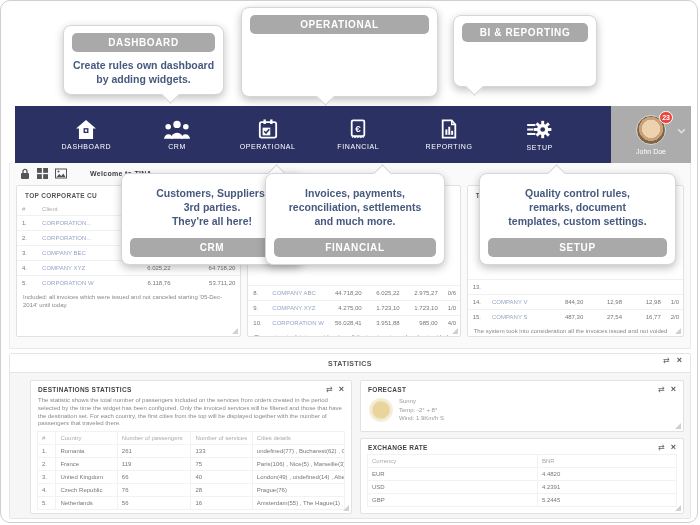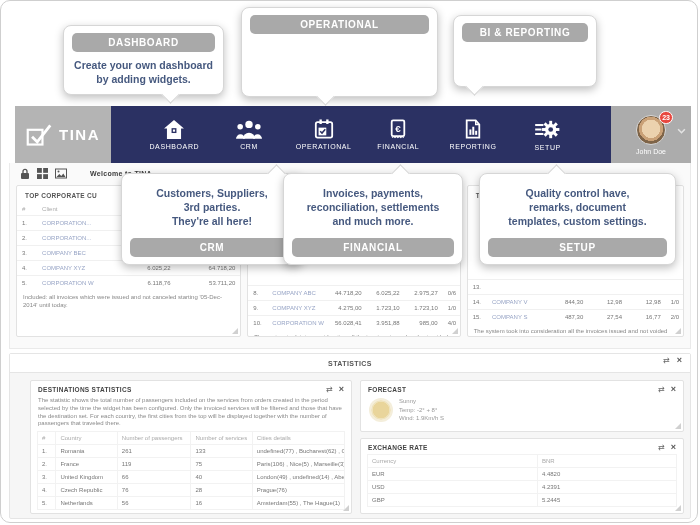--- a/index.html
+++ b/index.html
@@ -76,36 +76,29 @@
     box-shadow:0 3px 9px rgba(0,0,0,0.25); z-index:20; padding:7px 8px; display:flex; flex-direction:column; gap:5px; }
   .co-pill { background:#a9a9a9; border-radius:5px; color:#fff; font-weight:bold; font-size:10px; text-align:center; padding:4px 0; letter-spacing:0.6px; }
   .co-body { color:#46597f; font-weight:bold; font-size:10.5px; text-align:center; line-height:1.35; white-space:pre-line; flex:1; display:flex; align-items:center; justify-content:center; }
   .arr { position:absolute; width:13px; height:13px; background:#fff; transform:rotate(45deg); }
   .arr.down { bottom:-7px; border-right:1px solid #d6d6d6; border-bottom:1px solid #d6d6d6; }
   .arr.up { top:-7px; border-left:1px solid #d6d6d6; border-top:1px solid #d6d6d6; }
   #co-dashboard { left:62px; top:24px; width:161px; min-height:70px; }
   #co-operational { left:240px; top:6px; width:197px; min-height:90px; }
   #co-bi { left:452px; top:14px; width:144px; min-height:72px; }
   #co-crm { left:88px; top:172px; width:182px; min-height:92px;margin-left:32px; }
-  #co-financial { left:282px; top:172px; width:180px; min-height:92px; }
+  #co-financial { left:264px; top:172px; width:180px; min-height:92px; }
   #co-setup { left:478px; top:172px; width:197px; min-height:92px; }
 </style>
 </head>
 <body>
 
 <div class="stage">
 
   <div class="navbar">
-    <div class="brand">
-      <svg width="26" height="24" viewBox="0 0 30 26">
-        <rect x="2" y="7" width="17" height="17" fill="none" stroke="#fff" stroke-width="2.5"></rect>
-        <path d="M7 15 l6 6 L28 2" fill="none" stroke="#fff" stroke-width="3.2"></path>
-      </svg>
-      <span class="brand-text">TINA</span>
-    </div>
 
     <div class="nav-items">
       <div class="nav-item">
         <svg width="22" height="19" viewBox="0 0 24 21">
           <path d="M12 0 L1 9.5 h3.2 V21 h15.6 V9.5 H23 Z" fill="#fff"></path>
           <rect x="9.3" y="9" width="5.4" height="5.4" fill="#2b3163"></rect>
           <rect x="10.8" y="10.5" width="2.4" height="2.4" fill="#fff"></rect>
         </svg>
         <span class="nav-label">DASHBOARD</span>
       </div>
@@ -482,21 +475,21 @@
             <td>5.2445</td>
           </tr>
         </tbody>
       </table>
       <div class="rz"></div>
     </div>
   </div>
 
   <div class="callout" id="co-dashboard">
     <div class="co-pill">DASHBOARD</div>
-    <div class="co-body">Create your own dashboard
+    <div class="co-body">Create rules own dashboard
 by adding widgets.</div>
     <div class="arr down" style="left:100px"></div>
   </div>
   <div class="callout" id="co-operational">
     <div class="co-pill">OPERATIONAL</div>
     <div class="arr down" style="left:77px"></div>
   </div>
   <div class="callout" id="co-bi">
     <div class="co-pill">BI &amp; REPORTING</div>
     <div class="arr down" style="left:14px"></div>
@@ -510,20 +503,20 @@
     <div class="arr up" style="left:148px"></div>
   </div>
   <div class="callout" id="co-financial">
     <div class="co-body">Invoices, payments,
 reconciliation, settlements
 and much more.</div>
     <div class="co-pill">FINANCIAL</div>
     <div class="arr up" style="left:110px"></div>
   </div>
   <div class="callout" id="co-setup">
-    <div class="co-body">Quality control have,
+    <div class="co-body">Quality control rules,
 remarks, document
 templates, custom settings.</div>
     <div class="co-pill">SETUP</div>
     <div class="arr up" style="left:70px"></div>
   </div>
 
 </div>
 
 </body></html>

